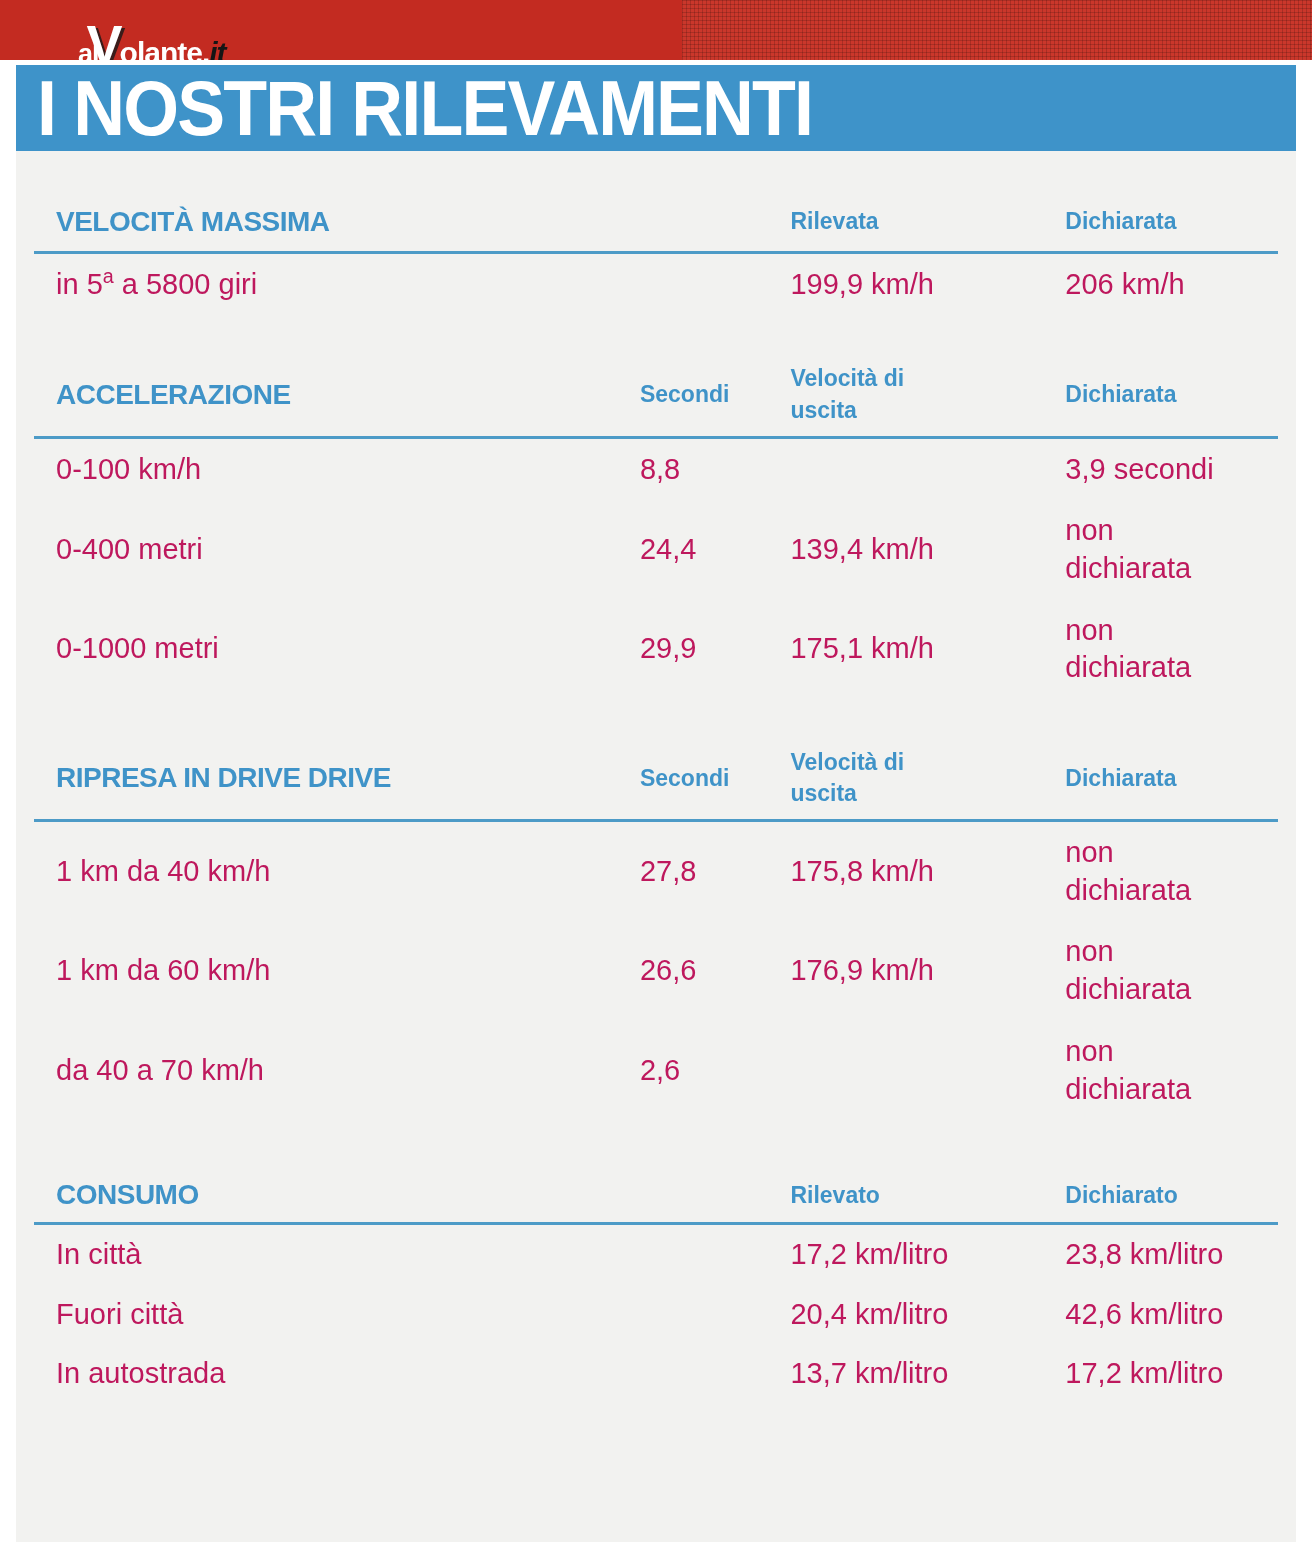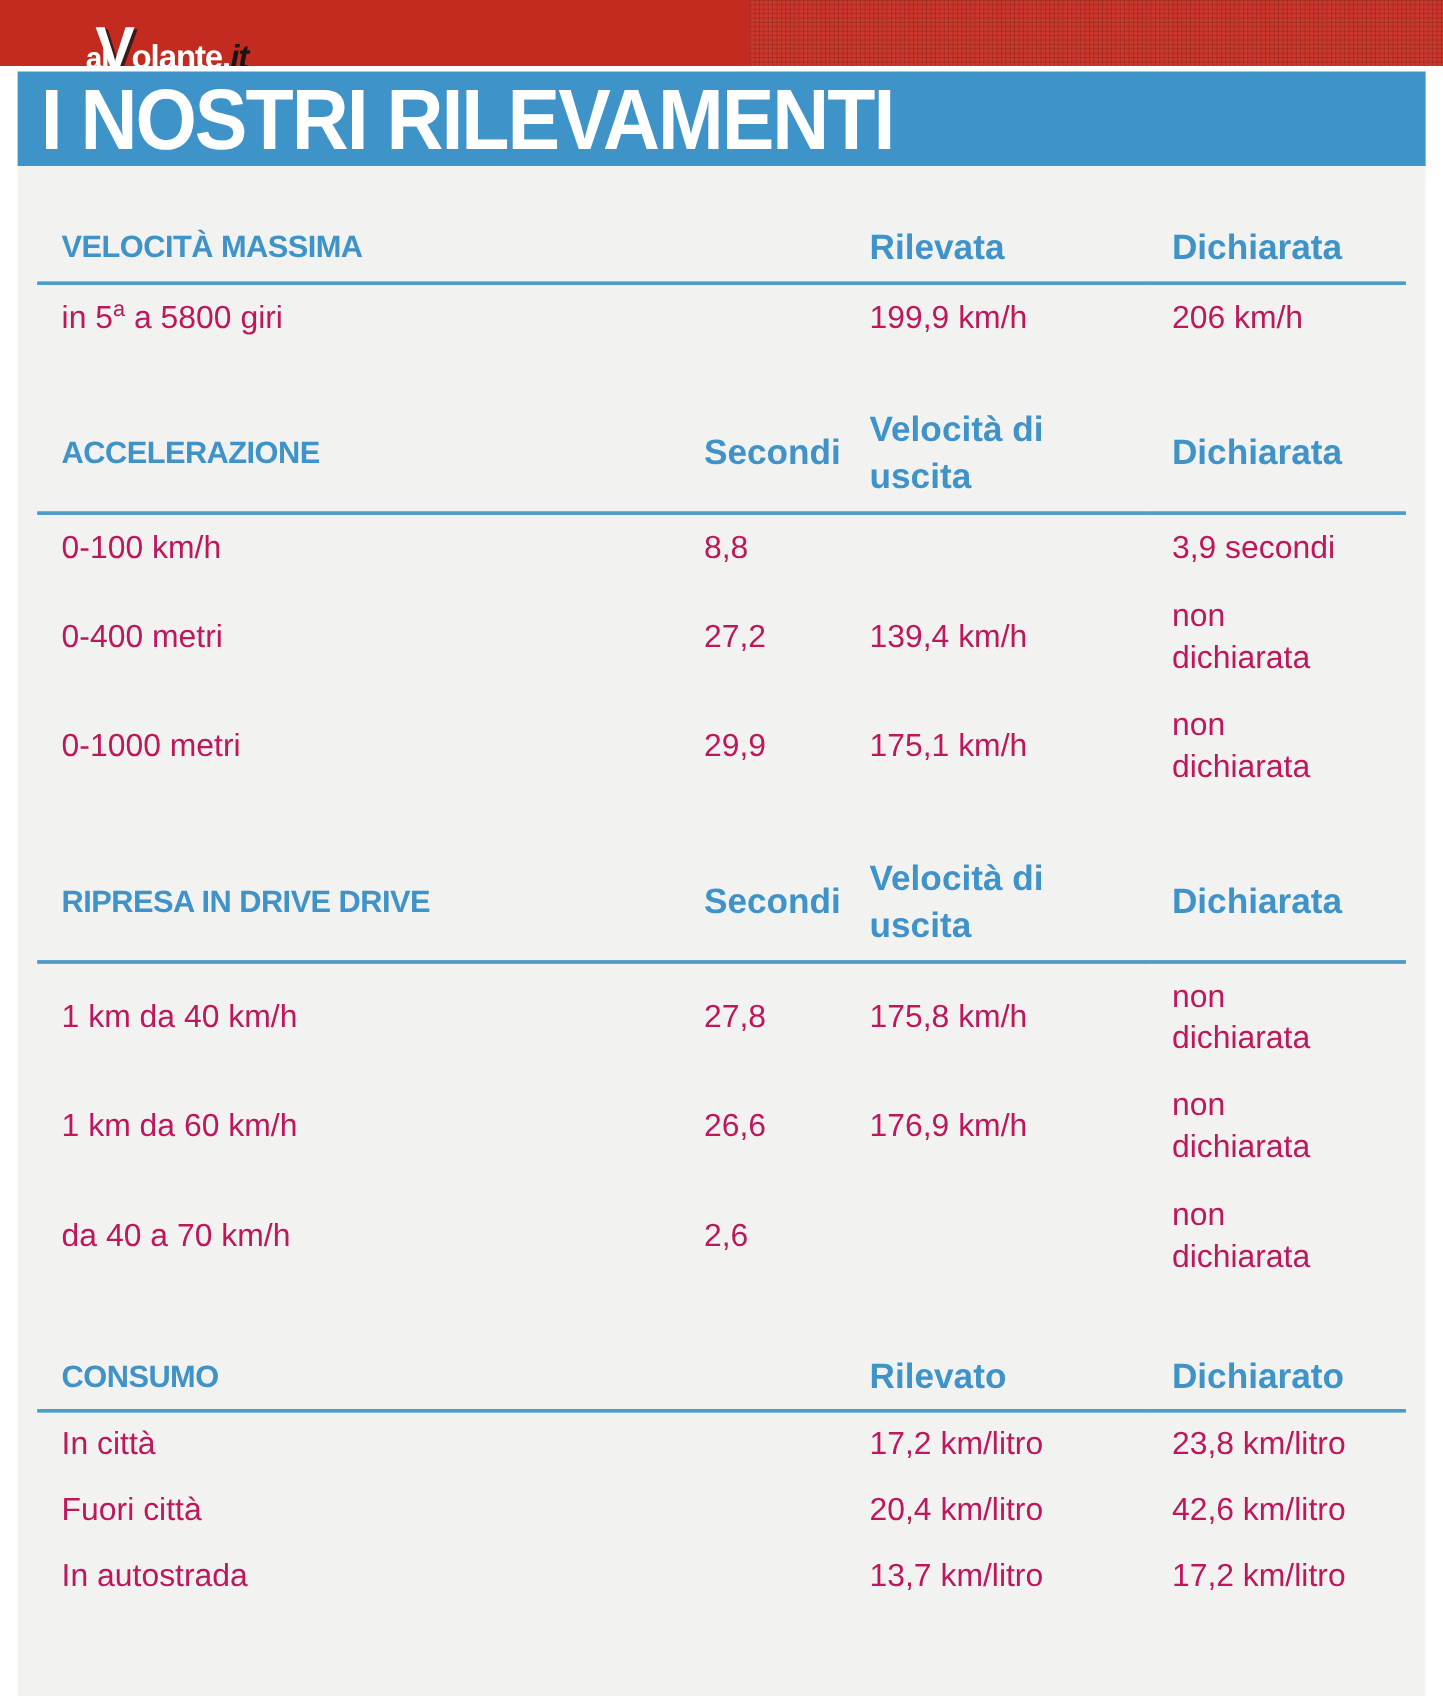--- a/index.html
+++ b/index.html
@@ -117,21 +117,21 @@
   table.measure.consumo { margin-top: 56px; }
   col.c1 { width: 47.1%; }
   col.c2 { width: 12.1%; }
   col.c3 { width: 22.1%; }
   col.c4 { width: 18.7%; }
 
   thead tr { border-bottom: 3px solid #4d9bc7; }
   th {
     color: #3f93c8;
     font-weight: bold;
-    font-size: 32px;
+    font-size: 23px;
     text-align: left;
     vertical-align: middle;
     padding: 0 0 10px 20px;
     line-height: 1.35;
     white-space: pre-line;
   }
   th.section-title {
     font-size: 28px;
     letter-spacing: -0.5px;
   }
@@ -218,21 +218,21 @@
         </thead>
         <tbody>
           <tr>
             <td>0-100 km/h</td>
             <td>8,8</td>
             <td></td>
             <td>3,9 secondi</td>
           </tr>
           <tr>
             <td>0-400 metri</td>
-            <td>27,2</td>
+            <td>24,4</td>
             <td>139,4 km/h</td>
             <td>non
 dichiarata</td>
           </tr>
           <tr>
             <td>0-1000 metri</td>
             <td>29,9</td>
             <td>175,1 km/h</td>
             <td>non
 dichiarata</td>

